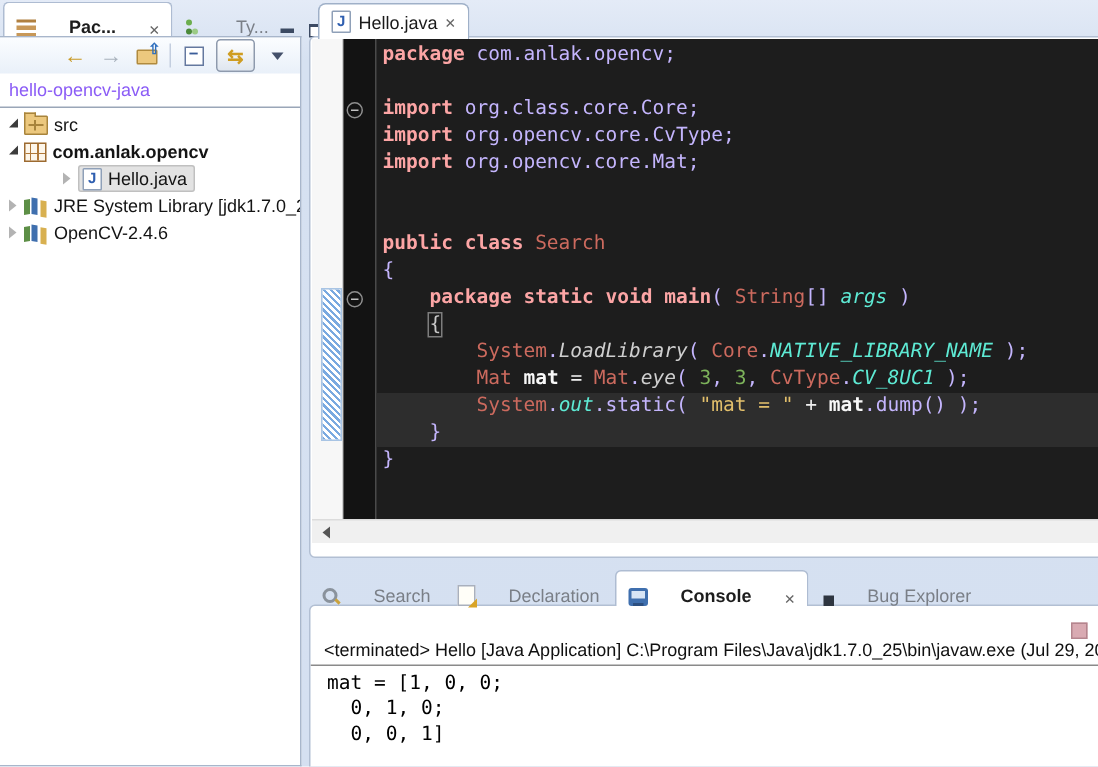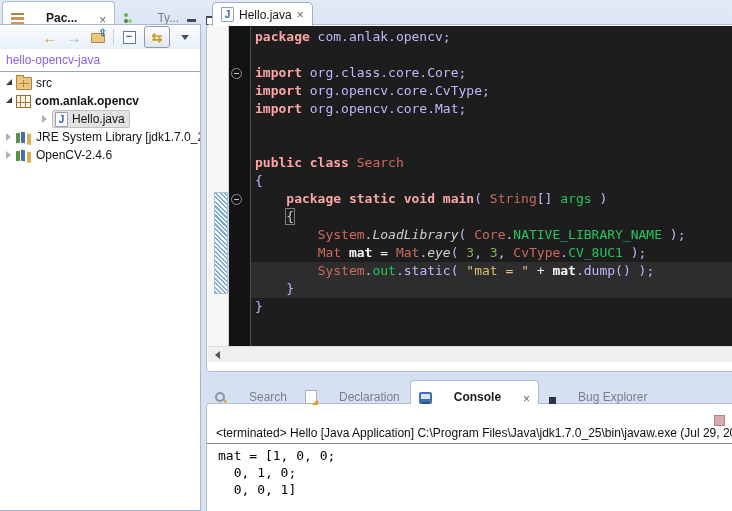--- a/index.html
+++ b/index.html
@@ -103,21 +103,21 @@
     border:1px solid #a8c4e4;box-sizing:border-box;}
   .gutter{position:absolute;left:21px;top:0;width:21px;height:100%;background:#131313;}
   .gsep{position:absolute;left:42px;top:0;width:1px;height:100%;background:#4a4a4a;}
   .codearea{position:absolute;left:43px;top:0;right:0;height:100%;padding-top:2px;overflow:hidden;
     font-family:"DejaVu Sans Mono","Liberation Mono",monospace;font-size:13px;line-height:18px;color:#c9c9c9;}
   .cl{height:18px;white-space:pre;padding-left:4px;}
   .cl.hl{background:#2d2d2d;}
   .tk-k{color:#fca5a5;font-weight:bold;}
   .tk-p{color:#c4b5fd;}
   .tk-c{color:#cc6a5e;}
-  .tk-v{color:#22c55e;}
+  .tk-v{color:#5eead4;font-style:italic;}
   .tk-n{color:#7db35b;}
   .tk-s{color:#e2bf6b;}
   .tk-i{color:#cfcfcf;font-style:italic;}
   .tk-o{color:#efefef;}
   .tk-l{color:#f8f8f8;font-weight:bold;}
   .tk-b{color:#c9c9c9;outline:1px solid #7d7d7d;}
   .fold{position:absolute;width:9px;height:9px;border:1px solid #8f8f8f;border-radius:50%;left:23px;}
   .fold::after{content:"";position:absolute;left:2px;top:4px;width:5px;height:1px;background:#c2c2c2;}
   .ed-hscroll{position:absolute;left:1px;right:1px;top:321px;height:15px;background:#f0f0f0;border-top:1px solid #dcdcdc;}
   .sb-left{position:absolute;left:7px;top:4px;width:0;height:0;border-right:5px solid #555;

